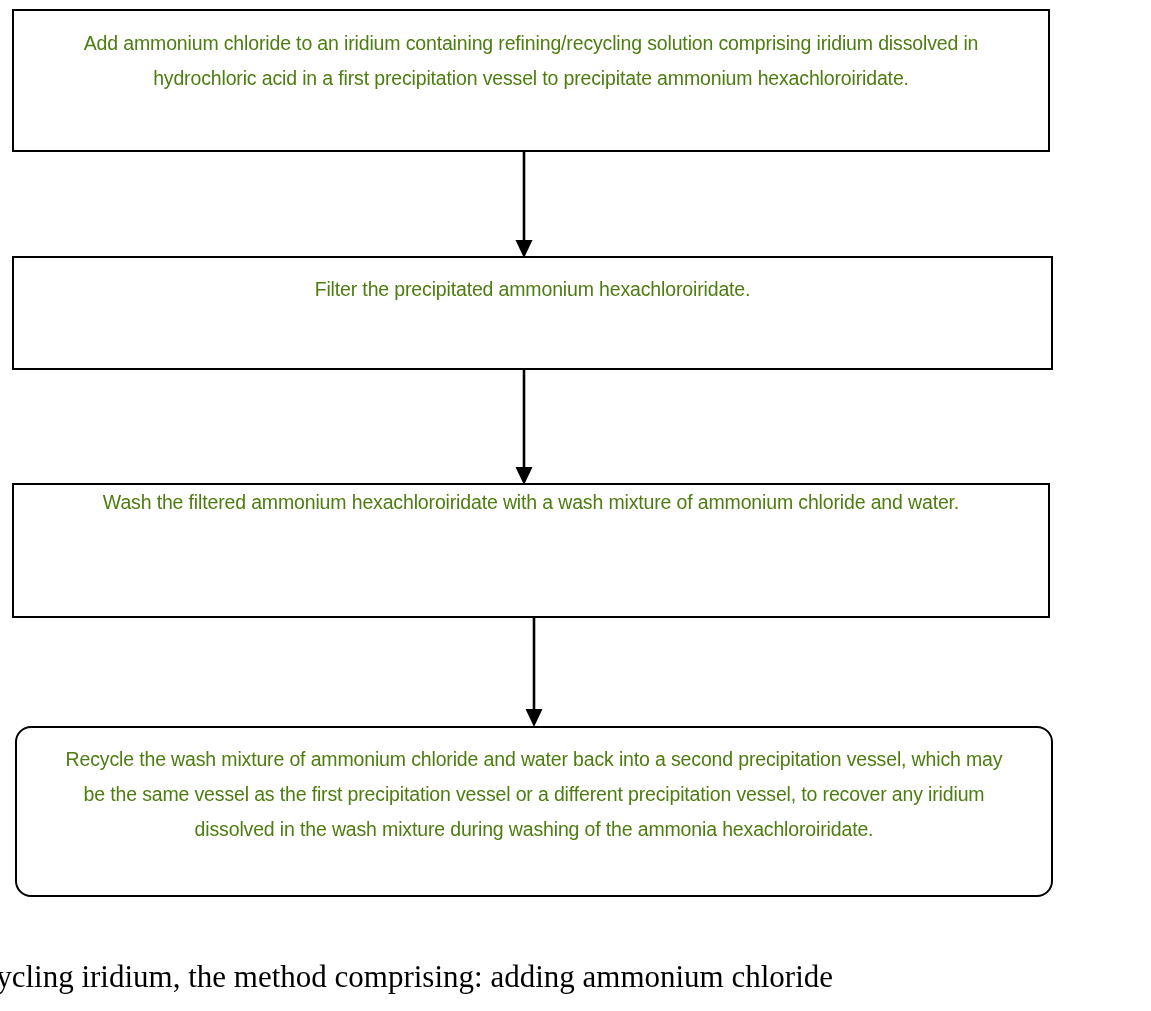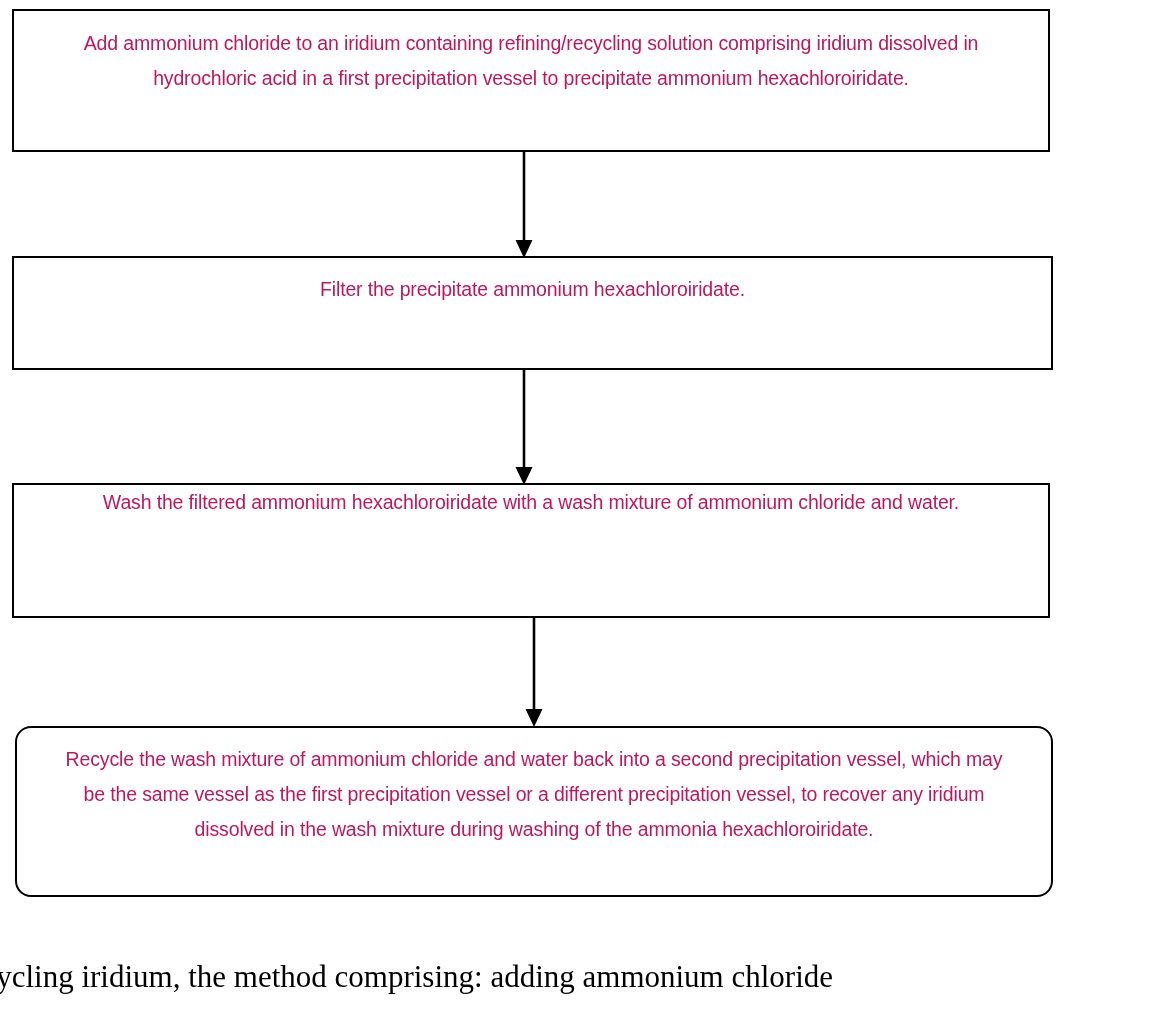--- a/index.html
+++ b/index.html
@@ -33,21 +33,21 @@
     justify-content: center;
   }
   .node-text {
     display: block;
     width: 100%;
     text-align: center;
     font-family: "Liberation Sans", sans-serif;
     font-size: 19.5px;
     line-height: 35px;
     letter-spacing: -0.15px;
-    color: #be185d;
+    color: #4d7c0f;
     padding: 0 38px;
     box-sizing: border-box;
     white-space: pre-line;
   }
   #node-1 {
     left: 12px;
     top: 9px;
     width: 1038px;
     height: 143px;
   }
@@ -121,21 +121,21 @@
   </div>
 
   <div class="connector" id="connector-1">
     <svg viewBox="0 0 26 108" preserveAspectRatio="none" aria-hidden="true">
       <line x1="13" y1="0" x2="13" y2="96" stroke="#000000" stroke-width="2.6"></line>
       <polygon points="13,108 4.5,90 21.5,90" fill="#000000"></polygon>
     </svg>
   </div>
 
   <div class="node" id="node-2">
-    <span class="node-text">Filter the precipitate ammonium hexachloroiridate.</span>
+    <span class="node-text">Filter the precipitated ammonium hexachloroiridate.</span>
   </div>
 
   <div class="connector" id="connector-2">
     <svg viewBox="0 0 26 116" preserveAspectRatio="none" aria-hidden="true">
       <line x1="13" y1="0" x2="13" y2="103" stroke="#000000" stroke-width="2.6"></line>
       <polygon points="13,116 4.5,98 21.5,98" fill="#000000"></polygon>
     </svg>
   </div>
 
   <div class="node" id="node-3">

